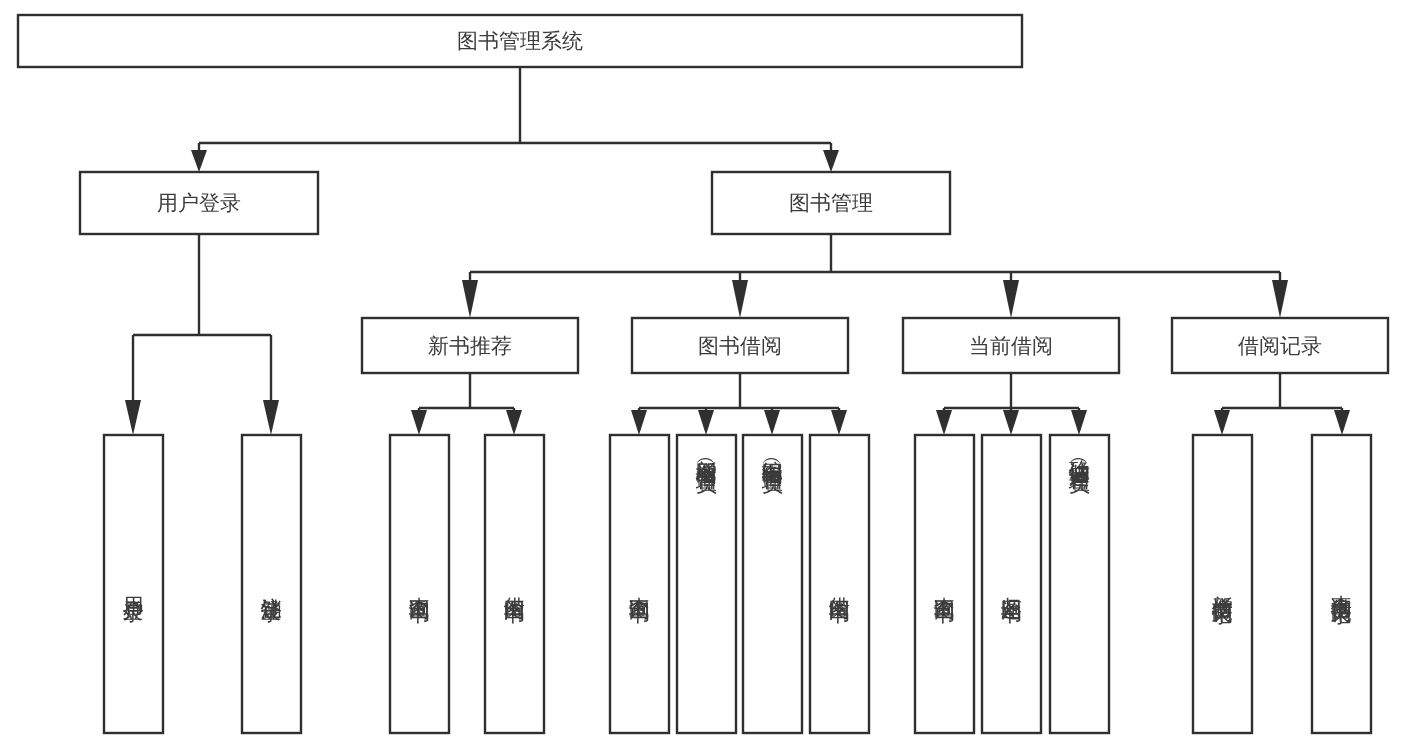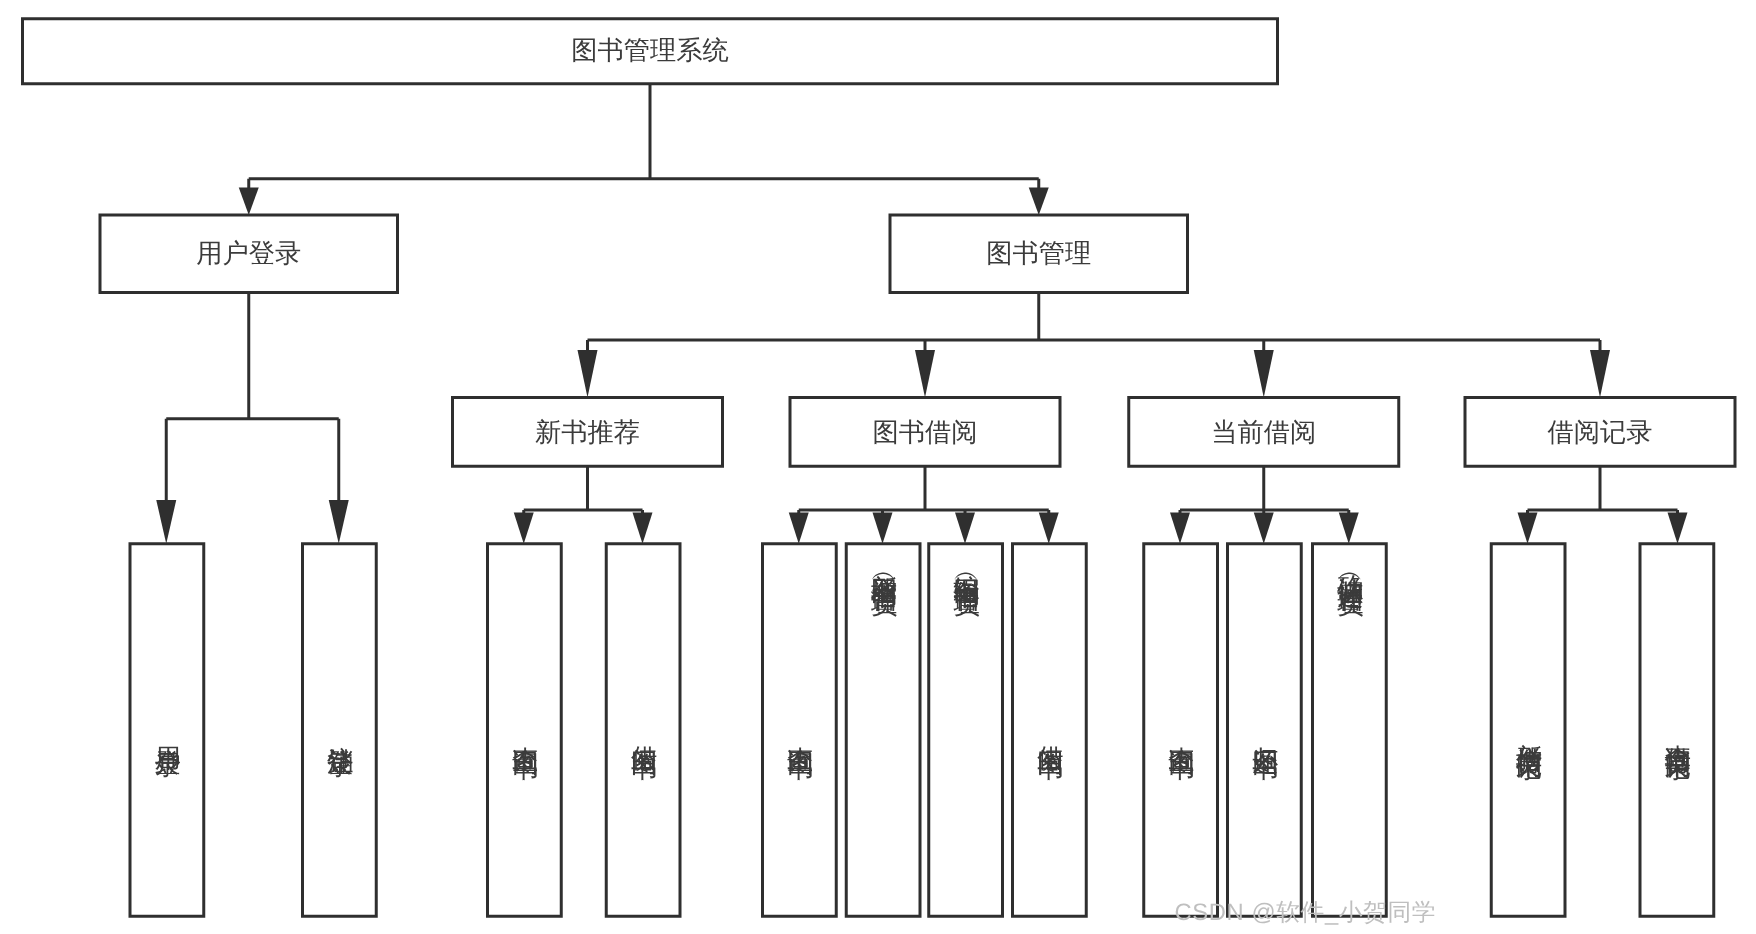--- a/index.html
+++ b/index.html
@@ -229,15 +229,14 @@
   <div class="leaf-label-wrap" style="left:1050px; top:443px; width:59px; height:290px; align-items:flex-start;">
     <span class="leaf-label">确认归还（管理员）</span>
   </div>
   <div class="leaf-label-wrap" style="left:1193px; top:435px; width:59px; height:298px; align-items:center;">
     <span class="leaf-label">新增借阅记录</span>
   </div>
   <div class="leaf-label-wrap" style="left:1312px; top:435px; width:59px; height:298px; align-items:center;">
     <span class="leaf-label">查询借阅记录</span>
   </div>
 
-  <div class="watermark">CSDN @软件_小贺同学</div>
 
 </div>
 
 </body></html>

